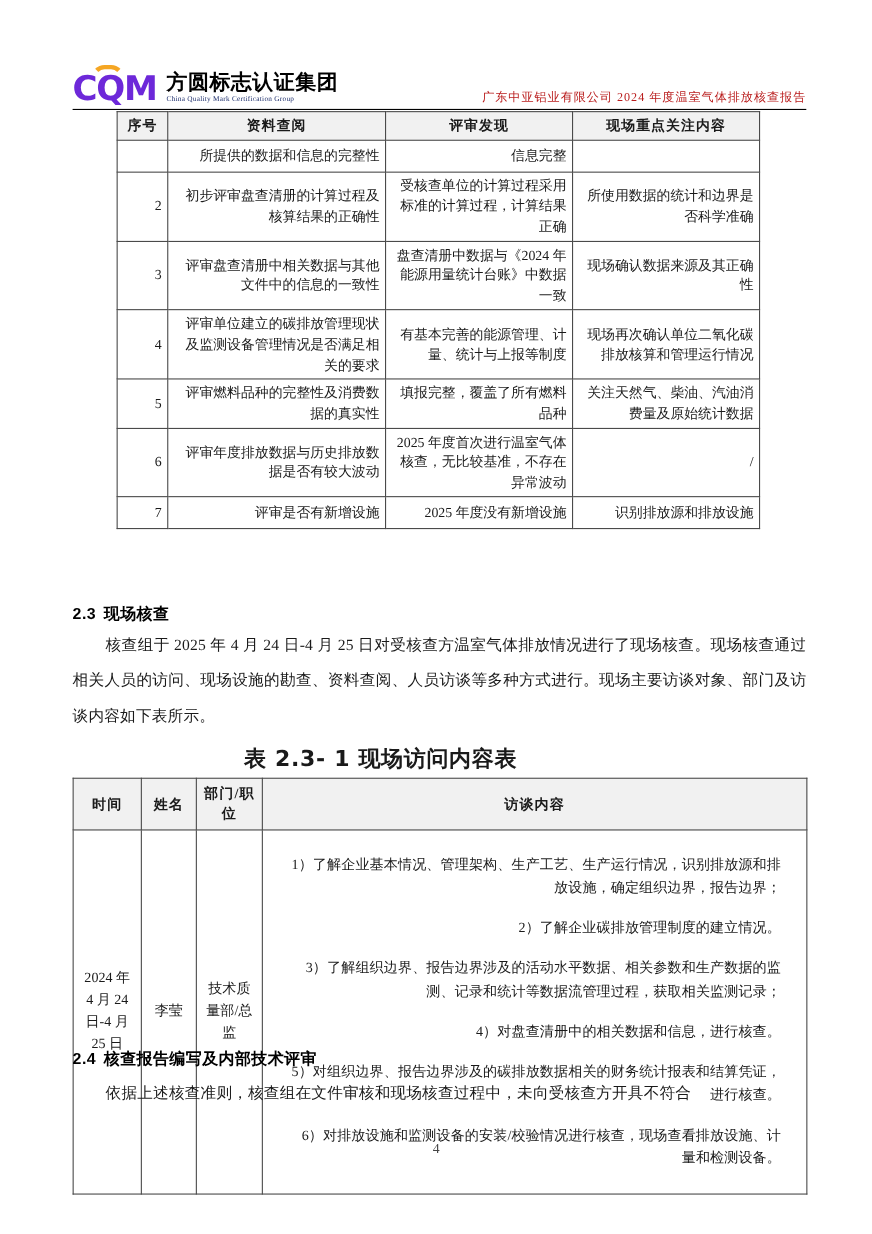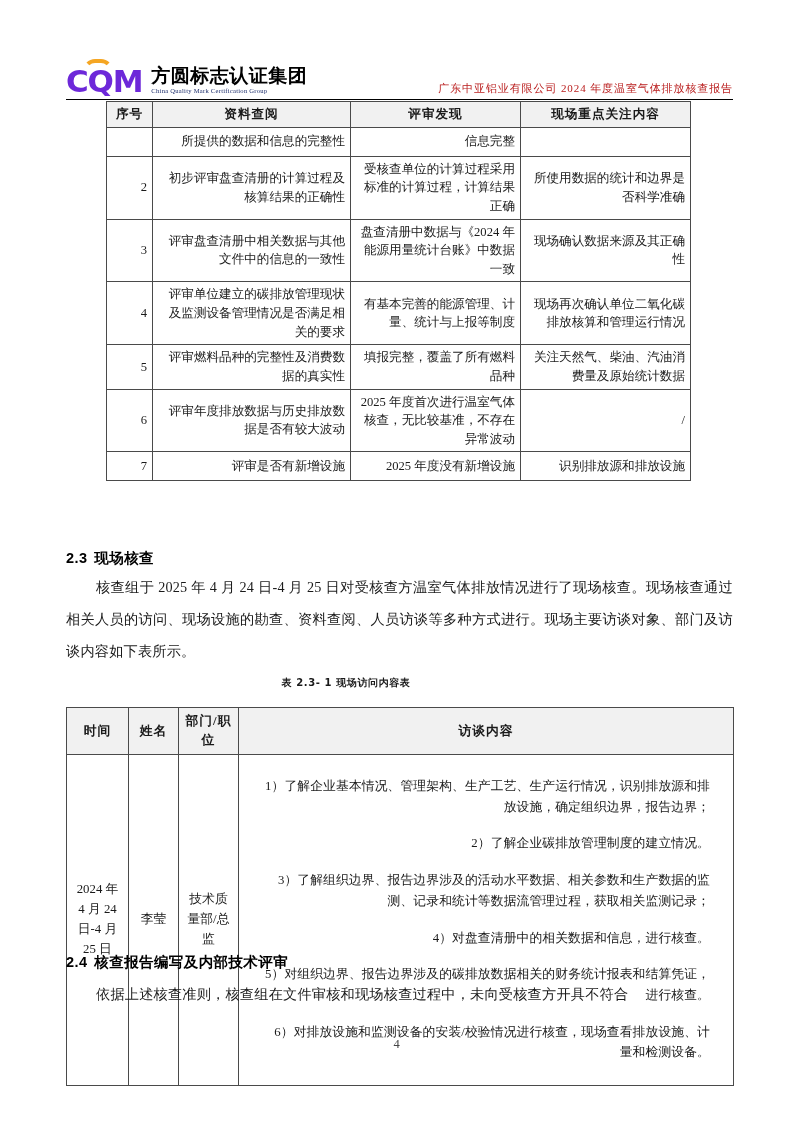--- a/index.html
+++ b/index.html
@@ -151,21 +151,21 @@
     letter-spacing: 0.2px;
   }
 
   .table-caption {
     position: absolute;
     left: 0;
     width: 692px;
     text-align: center;
     font-family: "DejaVu Sans", "Liberation Sans", sans-serif;
     font-weight: bold;
-    font-size: 10px;
+    font-size: 20px;
     letter-spacing: 0.6px;
   }
 
   
   .table2-wrap {
     position: absolute;
     left: 66px;
     top: 707px;
     width: 667px;
   }

